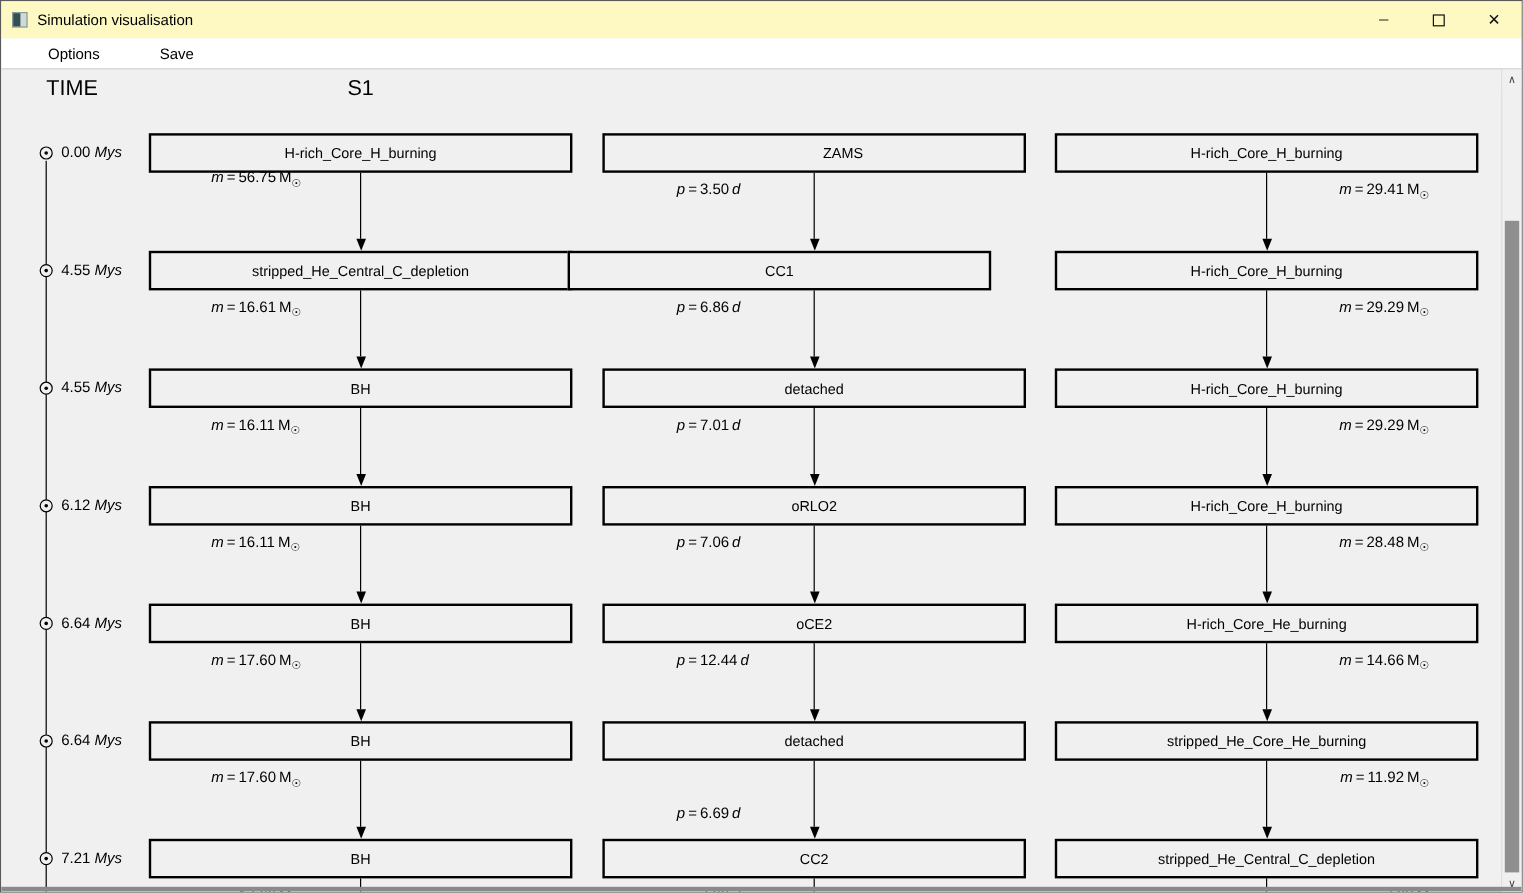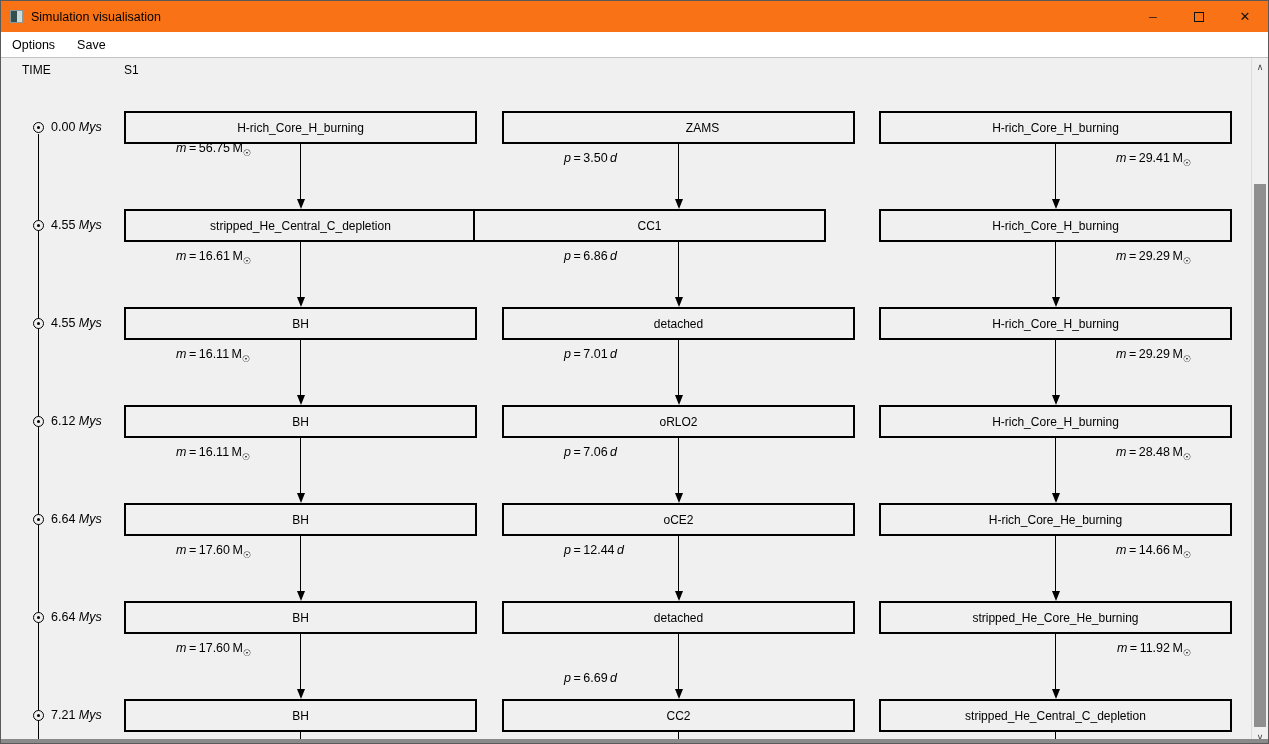--- a/index.html
+++ b/index.html
@@ -2,34 +2,34 @@
 <html><head>
 <meta charset="utf-8">
 <style>
   html,body{margin:0;padding:0;background:#ffffff;}
   #window{
     position:relative;width:1269px;height:744px;box-sizing:border-box;
     border:1px solid #5a5a5a;background:#f0f0f0;overflow:hidden;
     font-family:"Liberation Sans","DejaVu Sans",sans-serif;color:#000;
   }
   
-  #titlebar{position:absolute;top:0;left:0;right:0;height:31px;background:#f97316;display:flex;align-items:center;}
+  #titlebar{position:absolute;top:0;left:0;right:0;height:31px;background:#fef9c3;display:flex;align-items:center;}
   #app-icon{position:relative;width:13px;height:13px;margin-left:9px;border:1px solid #8a9a9a;background:#cfdada;box-sizing:border-box;}
   #app-icon .ic-left{position:absolute;left:0;top:0;width:6px;height:11px;background:#32504f;}
   #win-title{margin-left:8px;font-size:12.5px;}
   #win-controls{position:absolute;right:0;top:0;height:31px;display:flex;}
   .winbtn{width:46px;height:31px;display:flex;align-items:center;justify-content:center;font-size:13px;color:#111;}
   .winbtn.min span{font-size:11px;}
   .winbtn.max span{display:block;width:10px;height:10px;border:1px solid #111;box-sizing:border-box;}
   
   #menubar{position:absolute;top:31px;left:0;right:0;height:25px;background:#ffffff;border-bottom:1px solid #c3c3c3;display:flex;align-items:center;}
-  .menu-item{font-size:12.5px;padding:0 11px;height:25px;display:flex;align-items:center;}
+  .menu-item{font-size:12.5px;padding:0 11px;height:25px;display:flex;align-items:center;margin-left:28px;}
   
   #canvas{position:absolute;top:57px;left:0;width:1267px;height:687px;background:#f0f0f0;overflow:hidden;}
-  .col-header{position:absolute;top:5px;font-size:12px;text-align:left;}
+  .col-header{position:absolute;top:5px;font-size:18px;text-align:center;}
   
   .state-box{position:absolute;width:353px;height:33px;box-sizing:border-box;border:2px solid #000;background:#f0f0f0;
              display:flex;align-items:center;justify-content:center;font-size:12px;white-space:nowrap;}
   .ann{position:absolute;font-size:12.5px;white-space:nowrap;}
   .ann i{font-style:italic;}
   .ann sub{font-size:9px;}
   .vline{position:absolute;width:1px;background:#000;}
   .arrowhead{position:absolute;width:0;height:0;border-left:4px solid transparent;border-right:4px solid transparent;border-top:10px solid #000;}
   .radio-outer{position:absolute;width:11px;height:11px;border:1px solid #000;border-radius:50%;background:#f0f0f0;box-sizing:border-box;z-index:2;display:flex;align-items:center;justify-content:center;}
   .radio-dot{width:3px;height:3px;border-radius:50%;background:#000;}

